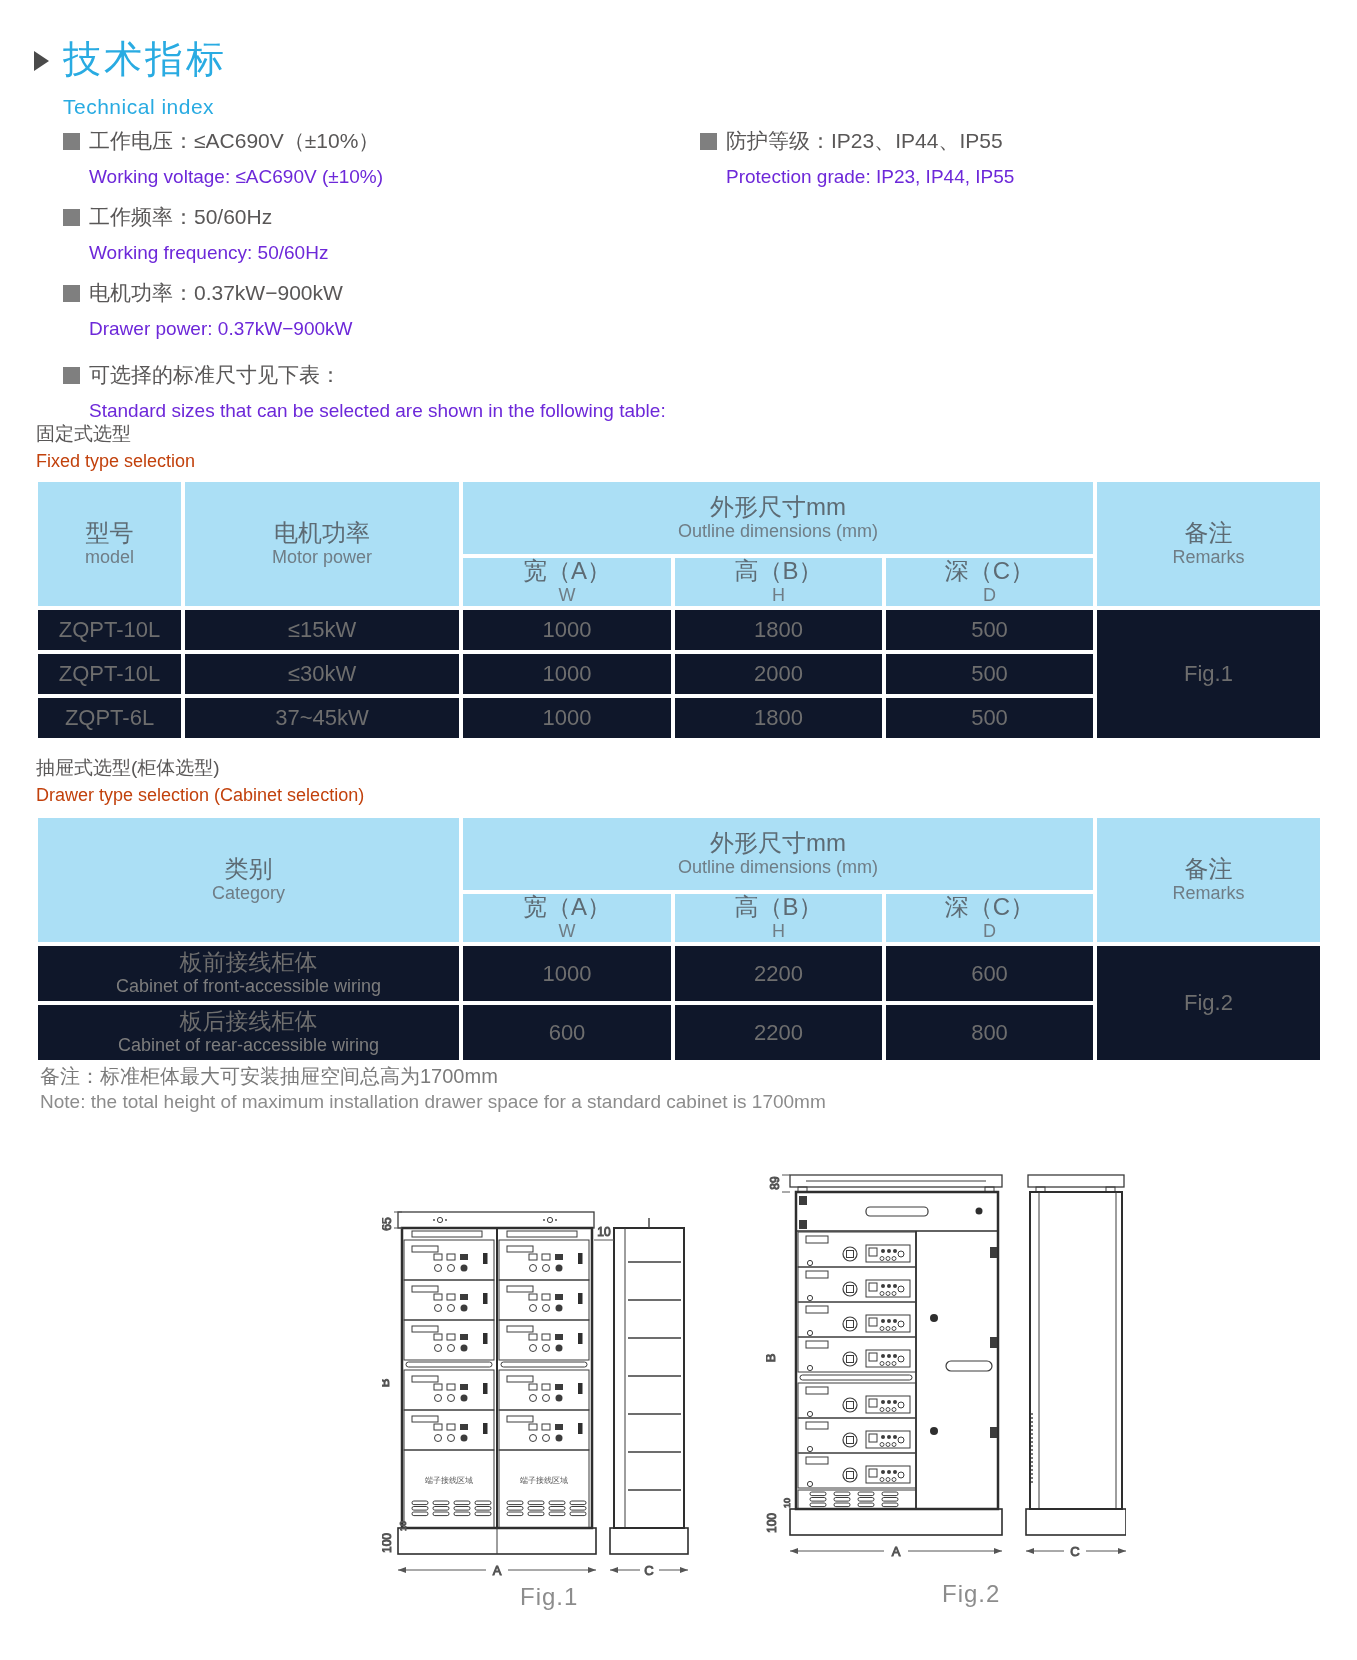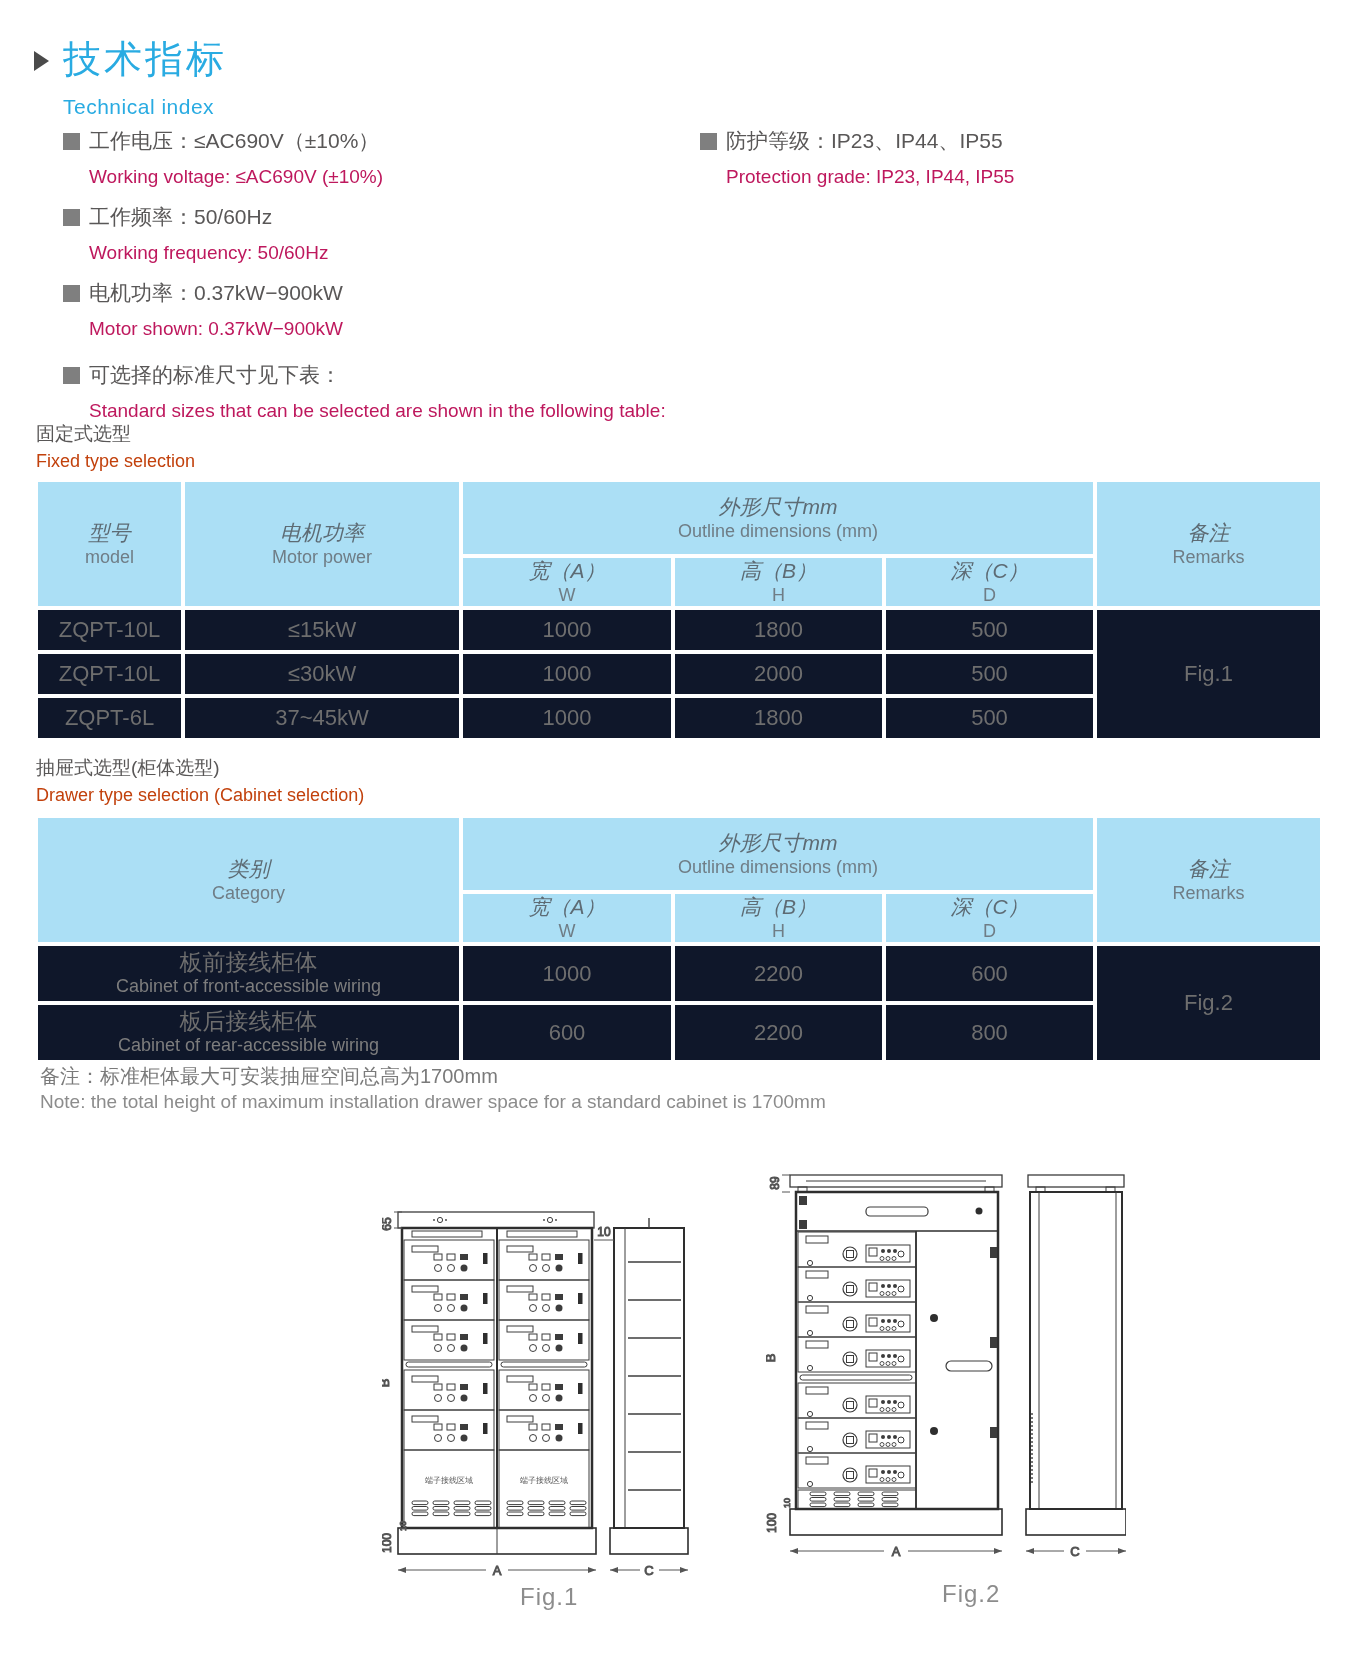--- a/index.html
+++ b/index.html
@@ -14,36 +14,36 @@
   .title-zh{font-size:38px;letter-spacing:3px;color:#29abe2;}
   .title-en{font-size:21px;color:#29abe2;margin:10px 0 0 29px;letter-spacing:0.5px;}
 
   
   .spec-col{position:absolute;top:128px;}
   .spec-col.left{left:63px;width:620px;}
   .spec-col.right{left:700px;width:630px;}
   .spec-item{margin-bottom:15px;}
   .spec-zh{display:flex;align-items:center;font-size:21px;color:#595757;line-height:26px;}
   .bullet{width:17px;height:17px;background:#7f7f7f;margin-right:9px;flex:0 0 auto;}
-  .spec-en{font-size:19px;color:#be185d;margin:11px 0 0 26px;line-height:24px;}
+  .spec-en{font-size:19px;color:#6d28d9;margin:11px 0 0 26px;line-height:24px;}
   .spec-item.standalone{margin-top:21px;}
 
   
   .section-label{position:absolute;left:36px;}
   .section-zh{font-size:19px;color:#595757;line-height:24px;}
   .section-en{font-size:18px;color:#c2410c;line-height:24px;margin-top:3px;}
 
   
   table.spec-table{position:absolute;left:36px;border-collapse:separate;border-spacing:0;
                    table-layout:fixed;}
   table.spec-table th,table.spec-table td{border:2px solid #ffffff;text-align:center;
                    vertical-align:middle;padding:0;font-weight:400;}
   table.spec-table th{background:#abdff5;color:#5d6b74;}
   table.spec-table td{background:#0f172a;color:#6e6e6e;font-size:22px;}
-  .hzh{font-size:21px;line-height:26px;font-style:italic;}
+  .hzh{font-size:24px;line-height:26px;}
   .hen{font-size:18px;line-height:22px;color:#6f7d86;}
   .czh{font-size:23px;line-height:25px;}
   .cen{font-size:18px;line-height:23px;color:#7d7d7d;}
   #fixed-table{top:480px;}
   #drawer-table{top:816px;}
 
   
   .note-zh{position:absolute;left:40px;top:1063px;font-size:20px;color:#7a7a7a;}
   .note-en{position:absolute;left:40px;top:1091px;font-size:19px;color:#8c8c8c;}
 
@@ -83,21 +83,21 @@
           <span class="bullet"></span>
           <span>工作频率：50/60Hz</span>
         </div>
       <div class="spec-en">Working frequency: 50/60Hz</div>
     </div>
     <div class="spec-item">
       <div class="spec-zh">
           <span class="bullet"></span>
           <span>电机功率：0.37kW−900kW</span>
         </div>
-      <div class="spec-en">Motor shown: 0.37kW−900kW</div>
+      <div class="spec-en">Drawer power: 0.37kW−900kW</div>
     </div>
     <div class="spec-item standalone">
       <div class="spec-zh">
           <span class="bullet"></span>
           <span>可选择的标准尺寸见下表：</span>
         </div>
       <div class="spec-en">Standard sizes that can be selected are shown in the following table:</div>
     </div>
   </div>
 

